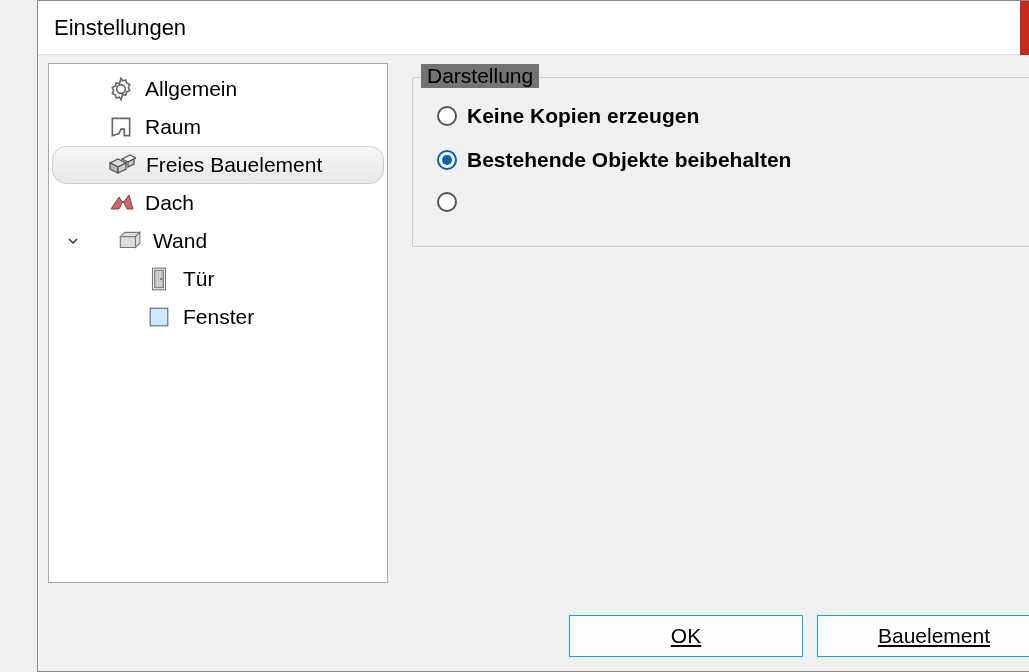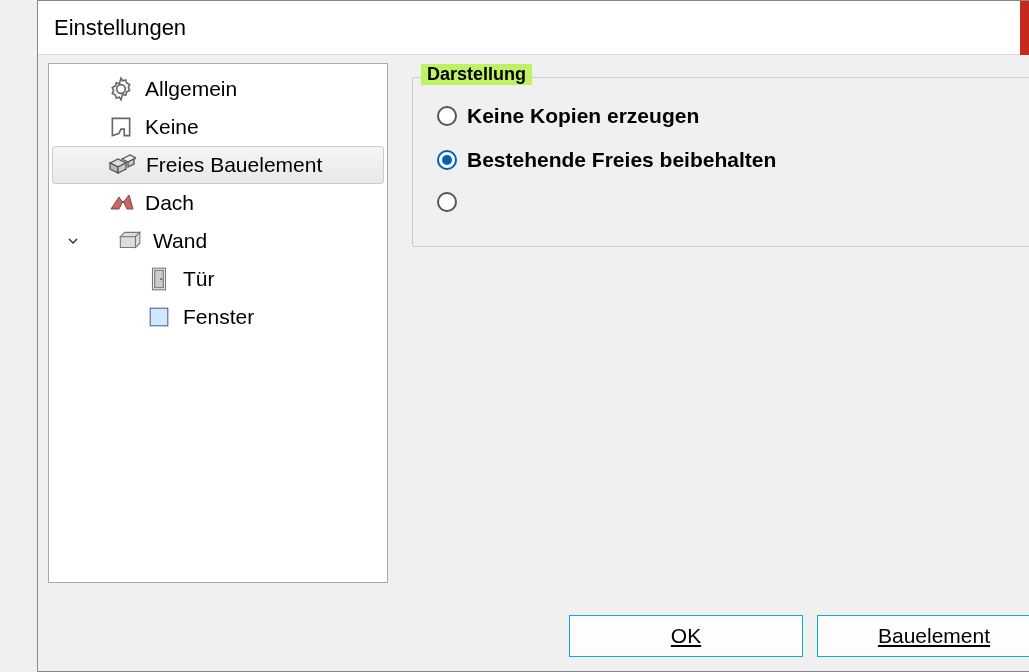--- a/index.html
+++ b/index.html
@@ -64,21 +64,21 @@
       display: flex;
       align-items: center;
       height: 38px;
       padding-left: 16px;
       cursor: pointer;
       gap: 8px;
     }
     .tree-item.selected {
       background: linear-gradient(#f5f5f5, #e8e8e8);
       border: 1px solid #ccc;
-      border-radius: 3px;
+      border-radius: 14px;
       margin: 0 3px;
       padding-left: 13px;
       align-items: center;
     }
     .tree-item .expander {
       width: 16px;
       display: inline-flex;
       justify-content: center;
       align-items: center;
       color: #555;
@@ -105,25 +105,24 @@
       border: 1px solid #ccc;
       border-radius: 2px;
       padding: 16px 18px 24px 18px;
       position: relative;
       margin-top: 10px;
     }
     .groupbox-title {
       position: absolute;
       top: -14px;
       left: 8px;
-      background: #bef264;
+      background: #737373;
       padding: 0 6px;
-      font-size: 18px;
+      font-size: 21px;
       color: #000;
-      font-weight: bold;
     }
     .radio-row {
       display: flex;
       align-items: center;
       gap: 10px;
       padding: 10px 6px;
       cursor: pointer;
       font-weight: bold;
     }
     .radio {
@@ -201,21 +200,21 @@
         <span class="label">Allgemein</span>
       </div>
 
       <div class="tree-item">
         <span class="indent1"></span>
         <span class="icon">
           <svg width="26" height="26" viewBox="0 0 24 24">
               <path fill="none" stroke="#666" stroke-width="1.5" d="M4 4 h16 v16 h-5 v-6 h-3 l-2 4 L4 20 z"></path>
             </svg>
         </span>
-        <span class="label">Keine</span>
+        <span class="label">Raum</span>
       </div>
 
       <div class="tree-item selected">
         <span class="indent1"></span>
         <span class="icon">
           <svg width="28" height="26" viewBox="0 0 28 24">
               <g fill="none" stroke="#555" stroke-width="1.3">
                 <path d="M2 10 l8-4 8 4 -8 4z" fill="#ddd"></path>
                 <path d="M10 14 v6 l-8-4 v-6z" fill="#bbb"></path>
                 <path d="M10 14 l8-4 v6 l-8 4z" fill="#ccc"></path>
@@ -284,21 +283,21 @@
       <div class="groupbox">
         <span class="groupbox-title">Darstellung</span>
 
         <div class="radio-row">
           <span class="radio"></span>
           <span class="radio-label">Keine Kopien erzeugen</span>
         </div>
 
         <div class="radio-row">
           <span class="radio checked"></span>
-          <span class="radio-label">Bestehende Freies beibehalten</span>
+          <span class="radio-label">Bestehende Objekte beibehalten</span>
         </div>
 
         <div class="radio-row">
           <span class="radio"></span>
         </div>
 
       </div>
     </div>
 
   </div>

